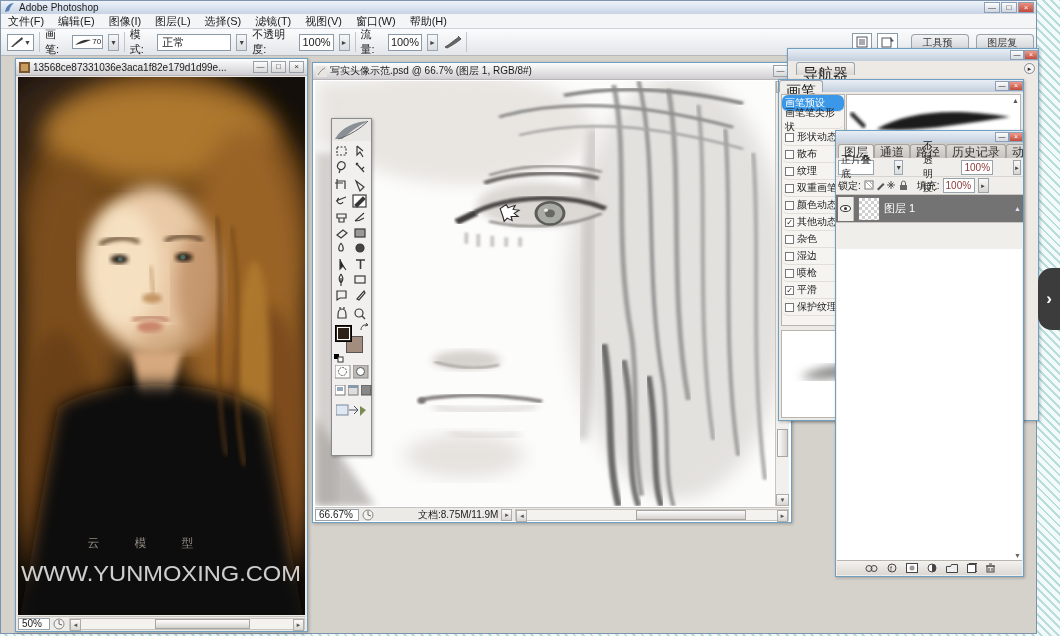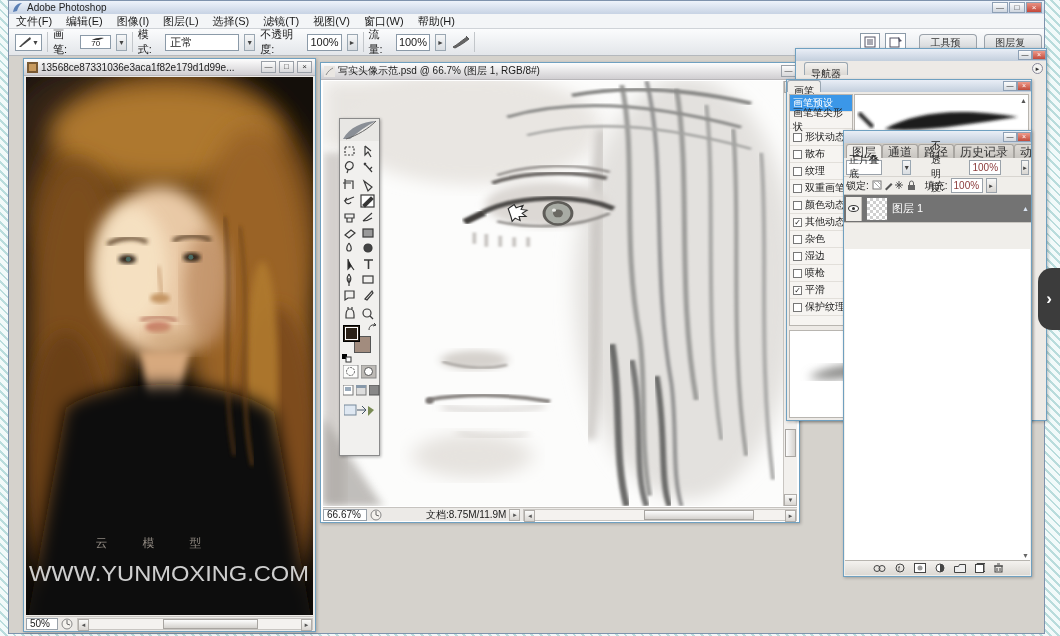--- a/index.html
+++ b/index.html
@@ -5,21 +5,21 @@
   * { margin:0; padding:0; box-sizing:border-box; }
   html,body { width:1060px; height:636px; overflow:hidden; }
   body {
     font-family:"Liberation Sans","DejaVu Sans",sans-serif;
     font-size:11px; color:#1a1a1a;
     background:repeating-linear-gradient(45deg,#f2fafa 0 4px,#b9dcdc 4px 6px);
     position:relative;
   }
   .abs { position:absolute; }
   
-  #main-window { left:8px; top:2; width:1037px; height:634px; background:#d5d2cc; border:1px solid #7f93ad; }
+  #main-window { left:0; top:2; width:1037px; height:634px; background:#d5d2cc; border:1px solid #7f93ad; }
   #titlebar { left:0; top:0; right:0; height:13px; background:linear-gradient(#eef3fb,#c7d3e4); display:flex; align-items:center; padding-left:3px; font-size:10px; color:#222; }
   .winbtns { position:absolute; right:2px; top:1px; display:flex; gap:1px; }
   .wbtn { width:16px; height:11px; background:linear-gradient(#fdfdfd,#cfd6df); border:1px solid #8ea0b5; font-size:8px; line-height:9px; text-align:center; color:#333; }
   .wbtn.close { background:linear-gradient(#e89182,#c3473a); color:#fff; }
   #menubar { left:0; top:13px; right:0; height:15px; background:#f3f5f7; border-bottom:1px solid #cfd3d8; display:flex; align-items:center; }
   #menubar span { padding:0 7px; }
   
   #optionsbar { left:0; top:28px; right:0; height:27px; background:linear-gradient(#fbfcfd,#e3e6ea); border-bottom:1px solid #b4b8bd; display:flex; align-items:center; gap:5px; padding-left:6px; font-size:11px; }
   .sep { width:1px; height:20px; background:#c2c6ca; }
   .obox { background:#fff; border:1px solid #8b9aa8; display:inline-flex; align-items:center; justify-content:center; height:17px; font-size:11px; }
@@ -32,22 +32,22 @@
   .mbtn { width:15px; height:12px; background:linear-gradient(#fcfcfc,#d8d8da); border:1px solid #9aa0a8; font-size:8px; line-height:10px; text-align:center; color:#333; }
   .statusbar { position:absolute; left:2px; right:2px; bottom:1px; height:14px; background:#eceae7; border-top:1px solid #c6c3bf; display:flex; align-items:center; font-size:10px; gap:3px; }
   .zoomfield { background:#fff; border:1px solid #9aa2aa; height:12px; padding:0 3px; font-size:10px; display:flex; align-items:center; }
   .hscroll { flex:1; height:12px; background:#f4f2ef; border:1px solid #c8c5c1; position:relative; }
   .thumb { position:absolute; top:0; height:10px; background:linear-gradient(#fdfdfd,#d4d1cd); border:1px solid #a8a5a1; }
   .sarrow { width:11px; height:12px; background:linear-gradient(#fbfbfa,#d8d5d1); border:1px solid #b0ada9; font-size:6px; color:#555; text-align:center; line-height:11px; }
   
   .ptitle { height:12px; background:linear-gradient(#e9eef6,#c3cfdd); display:flex; align-items:center; }
   .pbtn { width:14px; height:10px; background:linear-gradient(#fcfcfc,#d5dae0); border:1px solid #8ea0b5; font-size:7px; line-height:8px; text-align:center; }
   .pbtn.red { background:linear-gradient(#ef9a8a,#c14b3c); color:#fff; }
-  .tab { background:linear-gradient(#f4f2ef,#dcd9d4); border:1px solid #9aa7b2; border-bottom:none; border-radius:3px 3px 0 0; font-size:10px; padding:4px 6px; height:13px; line-height:13px; }
-  .brow { display:flex; align-items:center; height:17px; padding-left:3px; font-size:10px; gap:3px; border-bottom:1px solid #e2dfda; }
+  .tab { background:linear-gradient(#f4f2ef,#dcd9d4); border:1px solid #9aa7b2; border-bottom:none; border-radius:3px 3px 0 0; font-size:15px; padding:4px 6px; height:13px; line-height:13px; }
+  .brow { display:flex; align-items:center; height:17px; padding-left:3px; font-size:10px; gap:3px; border-bottom:1px solid #e2dfda;border-radius:6px; }
   .cb { width:9px; height:9px; border:1px solid #777; background:#fff; font-size:8px; line-height:8px; text-align:center; color:#222; flex:0 0 auto; }
   .cb.checked::after { content:"✓"; }
   .ltab { font-size:12px; padding:0 5px; height:14px; line-height:14px; background:linear-gradient(#dedbd6,#c8c5c0); border:1px solid #a8a5a0; border-bottom:none; border-radius:3px 3px 0 0; color:#333; white-space:nowrap; }
   .ltab.active { background:#f0eeea; }
   .lrow { display:flex; align-items:center; height:28px; border-bottom:1px solid #c9c6c1; gap:4px; padding-left:2px; }
   .eyecell { width:16px; height:24px; border-right:1px solid #c2bfba; display:flex; align-items:center; justify-content:center; }
   .eyeico { width:11px; height:7px; border:1px solid #333; border-radius:50%; position:relative; background:#fff; }
   .eyeico::after { content:""; position:absolute; left:3px; top:1px; width:3px; height:3px; border-radius:50%; background:#333; }
   .lthumb { width:22px; height:24px; border:1px solid #777; background:#fff; }
   .checker { background-image:
@@ -90,21 +90,21 @@
 
   <div id="optionsbar" class="abs">
     <span class="obox" style="width:30px">
       <svg width="14" height="12">
           <path d="M1,11 C4,8 8,4 12,1 L13,3 C9,6 5,9 3,11 Z" fill="#444"></path>
         </svg>
       <span style="font-size:7px;color:#444">▼</span>
     </span>
     <span class="sep"></span>
     <span>画笔:</span>
-    <span class="obox" style="width:34px;height:14px;flex-direction:column">
+    <span class="obox" style="width:34px;height:14px;flex-direction:row">
       <svg width="18" height="8">
           <path d="M1,7 C6,2 12,1 17,2 C12,4 6,6 1,7 Z" fill="#333"></path>
         </svg>
       <span style="font-size:8px;line-height:8px">70</span>
     </span>
     <span class="dbtn">▼</span>
     <span class="sep"></span>
     <span>模式:</span>
     <span class="obox" style="width:82px;justify-content:flex-start;padding-left:4px">正常</span>
     <span class="dbtn">▼</span>

